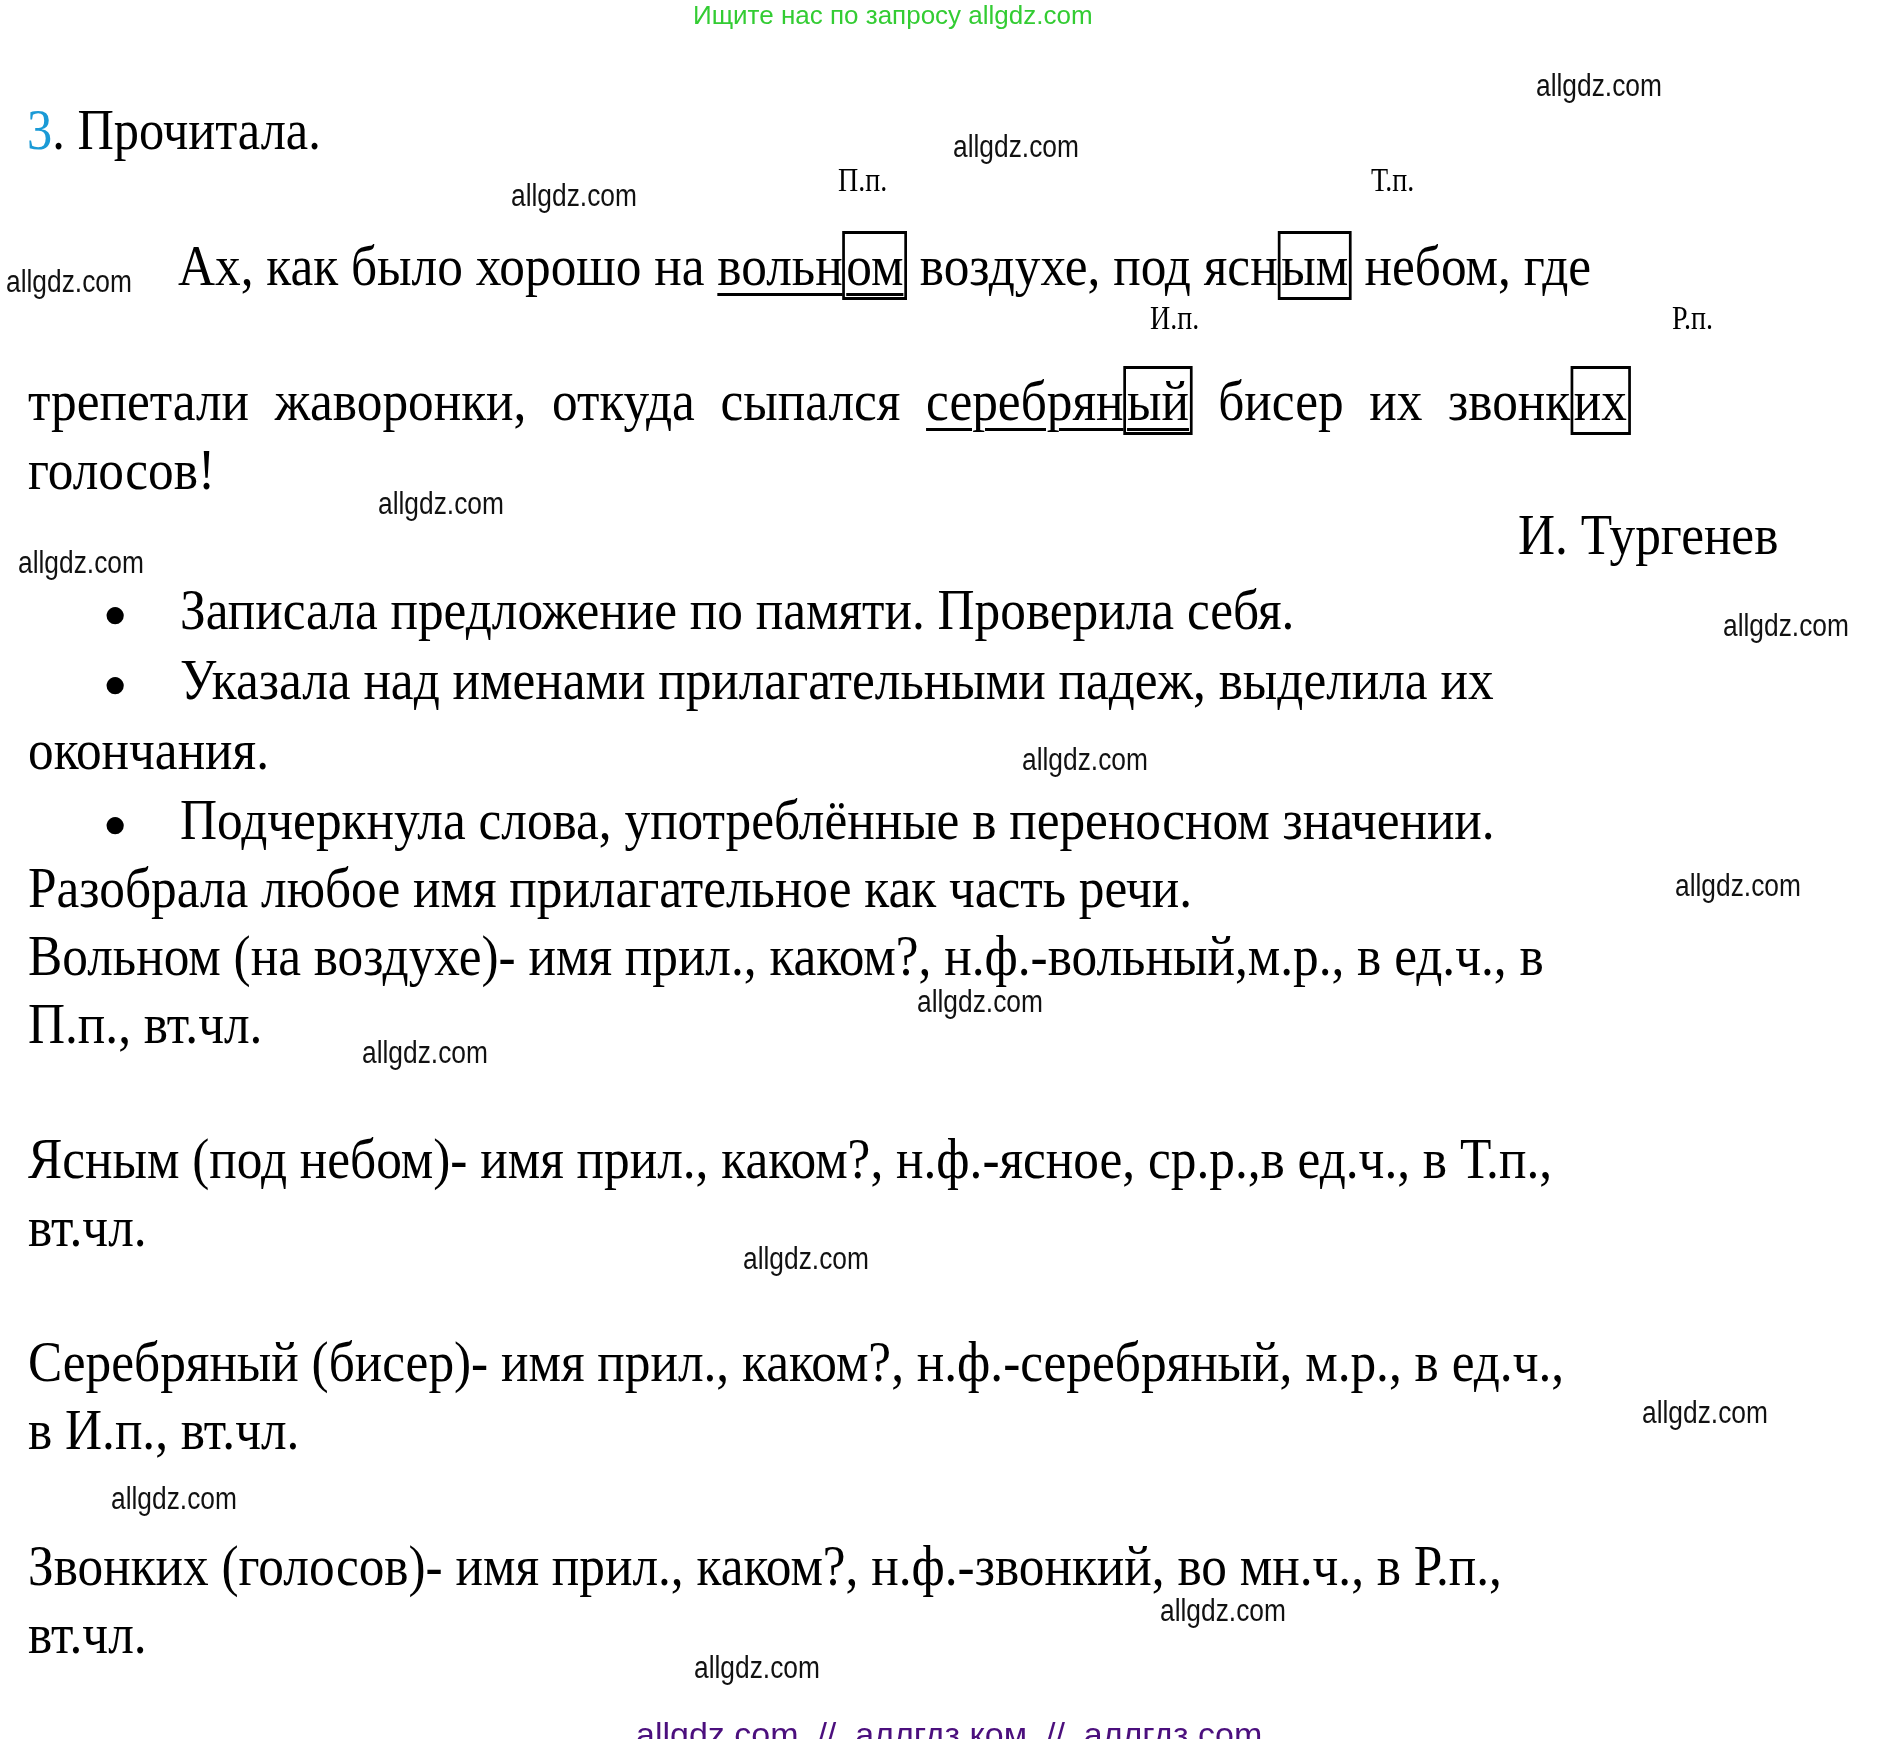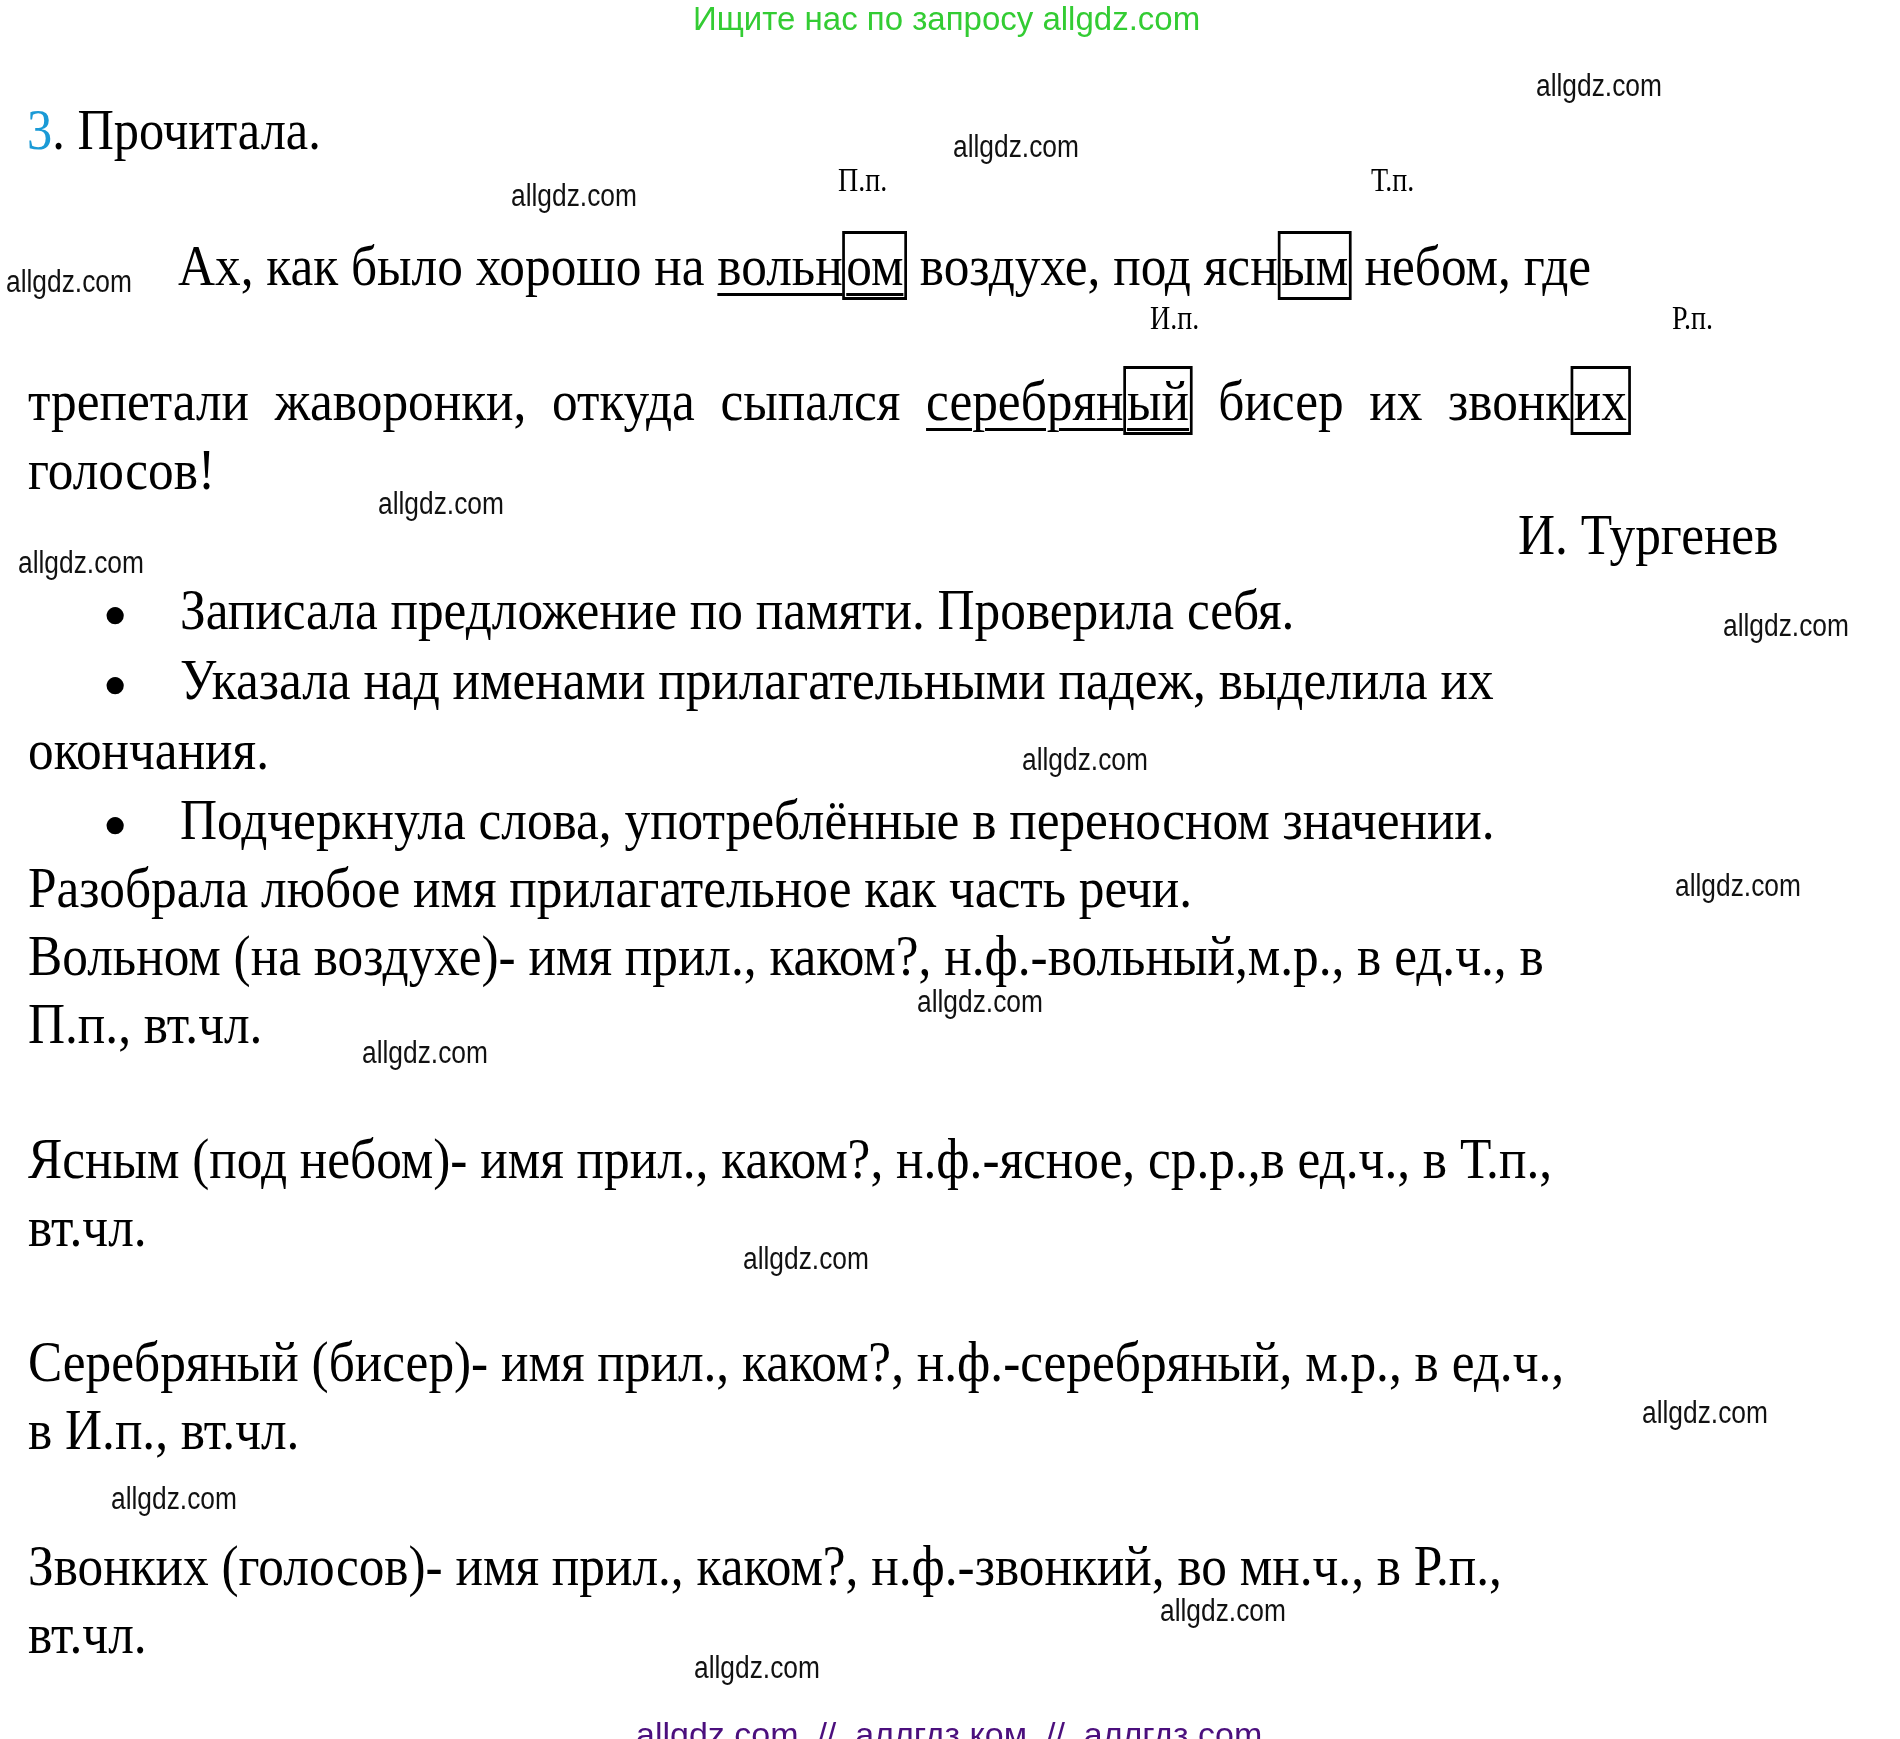--- a/index.html
+++ b/index.html
@@ -1,21 +1,21 @@
 <!DOCTYPE html>
 <html><head>
 <meta charset="utf-8">
 <style>
   html,body{margin:0;padding:0;background:#fff;}
   body{width:1900px;height:1739px;position:relative;overflow:hidden;font-family:"Liberation Serif","DejaVu Serif",serif;color:#000;}
   .abs{position:absolute;white-space:nowrap;}
   .main{font-size:52px;line-height:60px;transform:scaleX(0.9);transform-origin:left top;}
   .wm{font-family:"Liberation Sans","DejaVu Sans",sans-serif;font-size:31px;color:#111;transform:scaleX(0.85);transform-origin:left top;}
   .case{font-size:33px;transform:scaleX(0.85);transform-origin:left top;}
-  .top-banner{font-family:"Liberation Sans","DejaVu Sans",sans-serif;font-size:33px;}
+  .top-banner{font-family:"Liberation Sans","DejaVu Sans",sans-serif;font-size:26px;}
   .bottom-banner{font-family:"Liberation Sans","DejaVu Sans",sans-serif;font-size:34px;}
   .box{border:3px solid #000;padding:0 1px;}
   .ul{text-decoration:underline;text-decoration-thickness:3px;text-underline-offset:8px;}
   .bullet{font-size:40px;}
 </style>
 </head>
 <body>
 
 <div class="abs top-banner" style="left:693px;top:0px;color:#33cc33;">Ищите нас по запросу allgdz.com</div>
 

